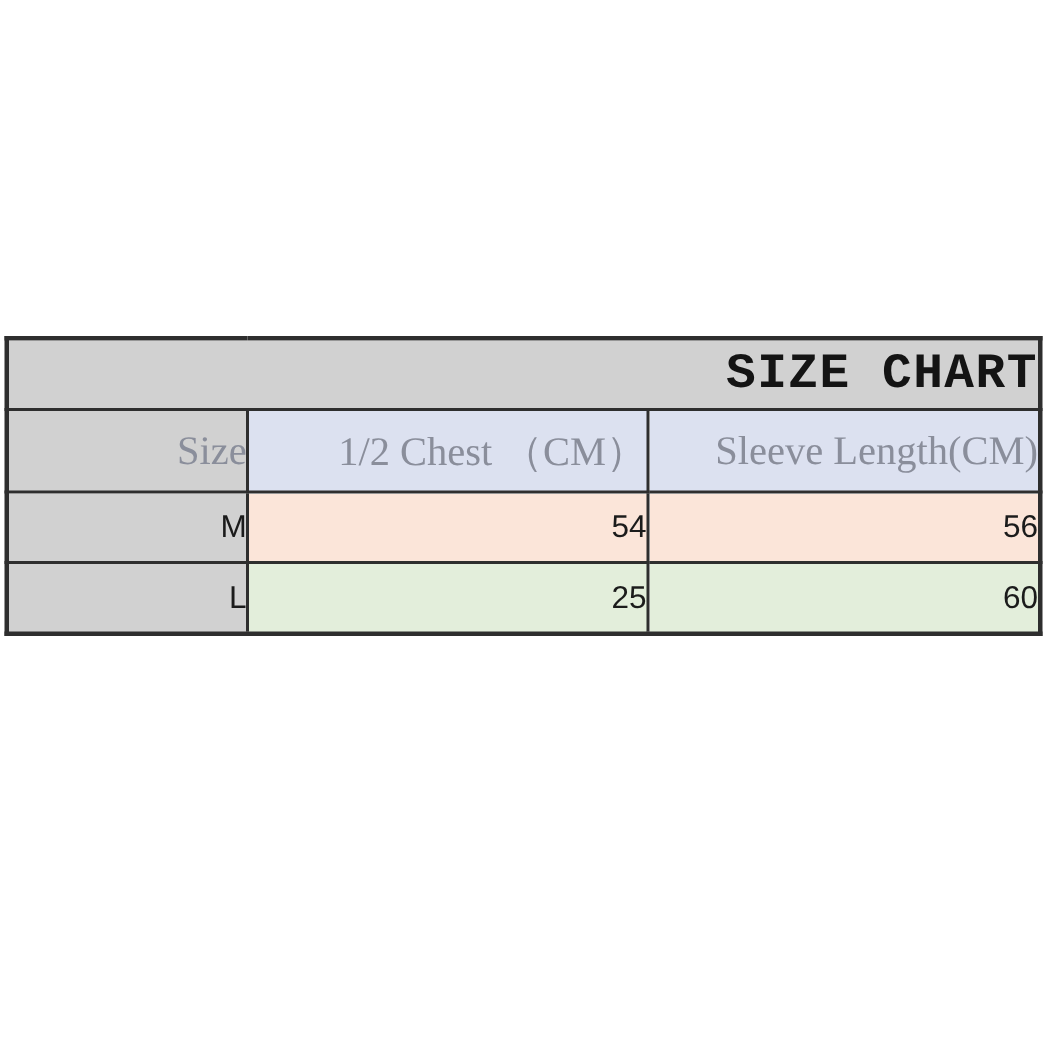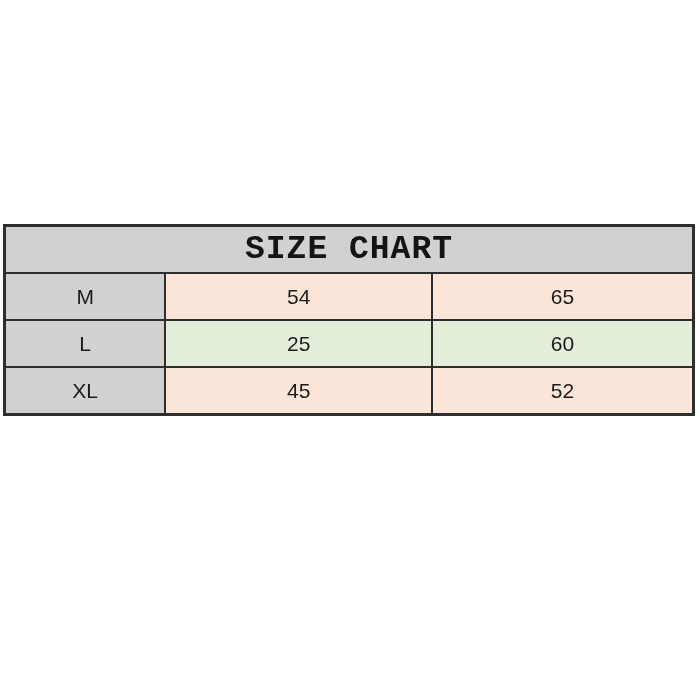--- a/index.html
+++ b/index.html
@@ -30,21 +30,21 @@
     position: absolute;
     left: 3px;
     top: 224px;
     width: 692px;
     border-collapse: collapse;
     table-layout: fixed;
     border: 3px solid var(--border);
   }
   .size-table td, .size-table th {
     border: 2px solid var(--border);
-    text-align: center;
+    text-align: right;
     vertical-align: middle;
     padding: 0;
     overflow: hidden;
     white-space: nowrap;
   }
   .col-size   { width: 160px; }
   .col-chest  { width: 265px; }
   .col-sleeve { width: 260px; }
 
   .title-row td {
@@ -86,29 +86,29 @@
 <table class="size-table">
   <colgroup>
     <col class="col-size">
     <col class="col-chest">
     <col class="col-sleeve">
   </colgroup>
   <tbody>
     <tr class="title-row">
       <td colspan="3">SIZE CHART</td>
     </tr>
+    <tr class="header-row">
+      <th class="size-col">Size</th>
+      <th>1/2 Chest （CM）</th>
+      <th>Sleeve Length(CM)</th>
+    </tr>
     <tr class="data-row row-peach">
       <td class="size-col">M</td>
       <td>54</td>
-      <td>65</td>
+      <td>56</td>
     </tr>
     <tr class="data-row row-green">
       <td class="size-col">L</td>
       <td>25</td>
       <td>60</td>
     </tr>
-    <tr class="data-row row-peach">
-      <td class="size-col">XL</td>
-      <td>45</td>
-      <td>52</td>
-    </tr>
   </tbody>
 </table>
 
 </body></html>

